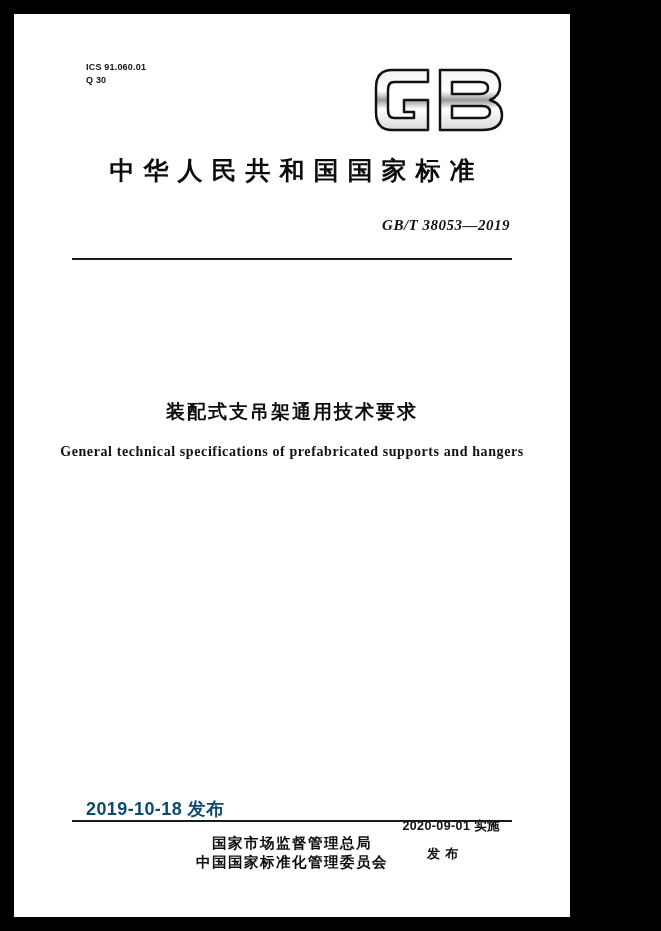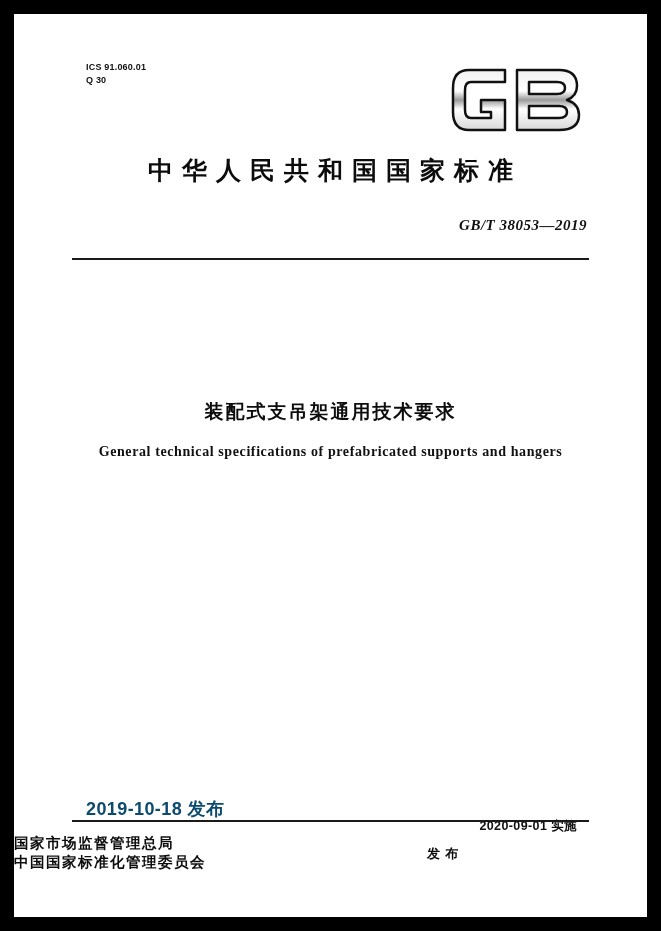--- a/index.html
+++ b/index.html
@@ -11,21 +11,21 @@
     width: 661px;
     height: 931px;
     overflow: hidden;
     font-family: "Liberation Serif", serif;
   }
 
   .page {
     position: absolute;
     left: 14px;
     top: 14px;
-    width: 633px;
+    width: 556px;
     height: 903px;
     background: #ffffff;
     box-sizing: border-box;
     overflow: hidden;
   }
 
   
   .ics-block {
     position: absolute;
     left: 72px;
@@ -137,20 +137,21 @@
     font-weight: bold;
     font-size: 12.5px;
     letter-spacing: 0.4px;
     color: #111;
   }
   .issuer {
     position: absolute;
     left: 0;
     right: 0;
     top: 820px;
+    text-align: center;
     font-family: "Liberation Serif", serif;
     font-weight: bold;
     font-size: 14.5px;
     letter-spacing: 1.5px;
     color: #0d0d0d;
     line-height: 19px;
   }
   .issuer .line {
     display: block;
   }

